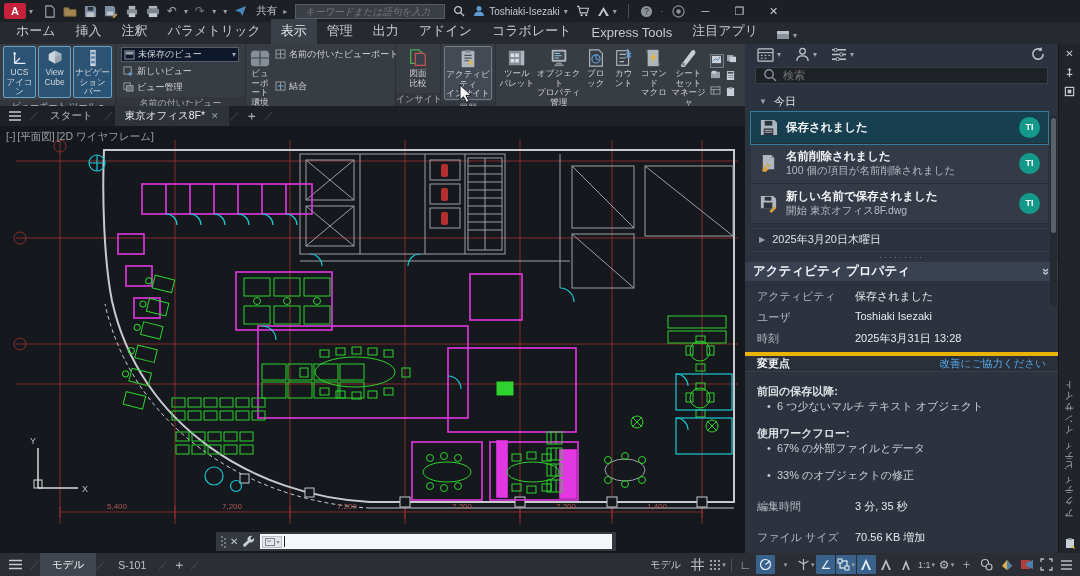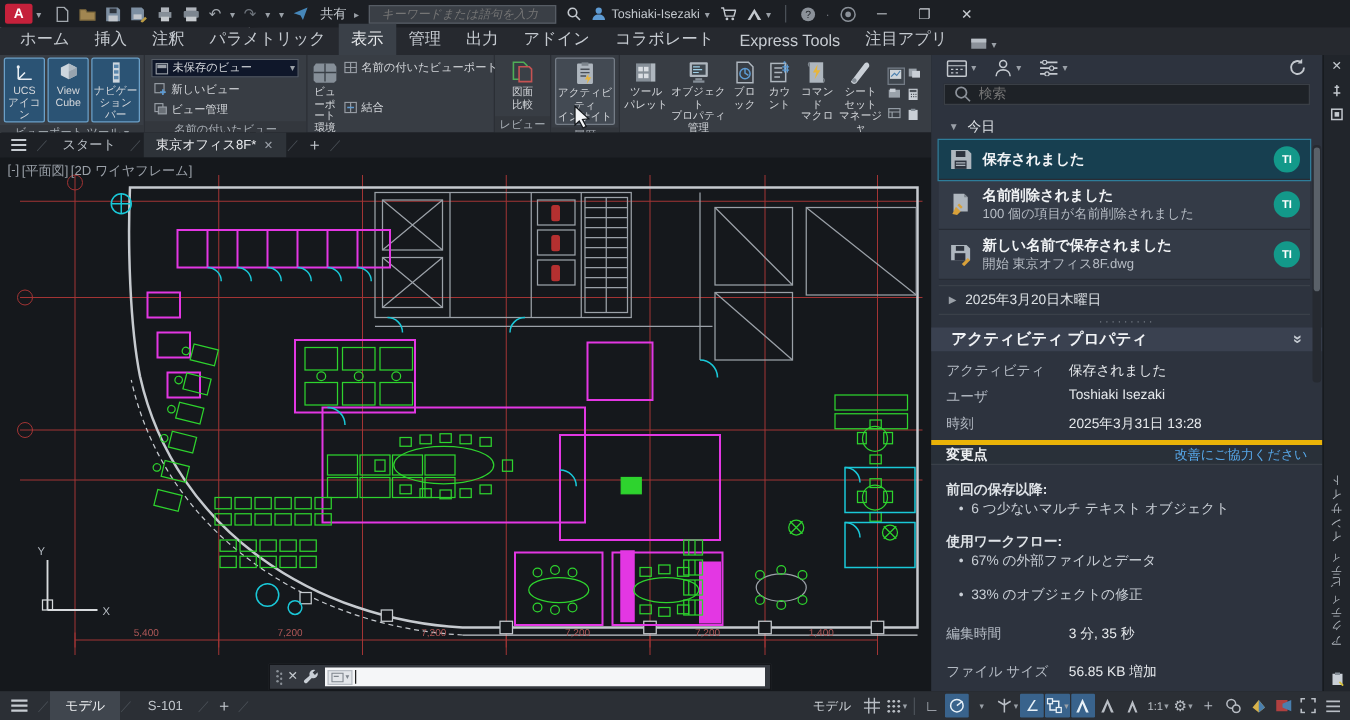--- a/index.html
+++ b/index.html
@@ -89,21 +89,21 @@
   .aitem{display:flex;align-items:center;gap:8px;background:#343b47;border-bottom:1px solid #272c35;padding:5px 8px;min-height:32px}
   .aitem.sel{background:#173f50;outline:1px solid #2e7d9a}
   .aitem .txt{flex:1;min-width:0}
   .aitem .t1{font-size:11.5px;font-weight:bold;color:#f2f4f6;white-space:nowrap}
   .aitem .t2{font-size:10.5px;color:#b6bcc4;white-space:nowrap}
   .avatar{width:21px;height:21px;border-radius:50%;background:#13998a;color:#fff;font-size:9px;font-weight:bold;display:flex;align-items:center;justify-content:center;flex:none}
   .datesec{border-top:1px solid #3a4049;border-bottom:1px solid #3a4049;margin-top:4px;height:24px}
   #pal-scroll{position:absolute;right:1px;top:24px;width:7px;height:190px;background:#262a31;border-radius:3px}
   #pal-thumb{position:absolute;left:1px;top:2px;width:5px;height:115px;background:#5a6169;border-radius:3px}
   #splitter{height:10px;display:flex;align-items:center;justify-content:center;color:#79808a;font-size:9px;letter-spacing:2px}
-  #props-hdr{height:28px;background:#3a4150;display:flex;align-items:center;padding:0 16px;font-size:12.5px;font-weight:bold;color:#f0f2f5}
+  #props-hdr{height:28px;background:#3a4150;display:flex;align-items:center;padding:0 8px;font-size:12.5px;font-weight:bold;color:#f0f2f5}
   #props-hdr .chev{margin-left:auto;color:#c6ccd3;transform:rotate(90deg);font-size:13px}
   #props-rows{padding:8px 12px 6px;display:grid;grid-template-columns:98px 1fr;row-gap:6px;font-size:11px}
   .plabel{color:#b3bac3}.pval{color:#e6e9ec}
   #changes-bar{height:22px;background:#293039;border-top:4px solid #eab308;border-bottom:1px solid #3a4049;display:flex;align-items:center;padding:0 12px}
   #changes-bar .cb-t{font-weight:bold;color:#eef0f3;font-size:11px}
   #changes-bar a{margin-left:auto;color:#57a8ea;font-size:10.5px;text-decoration:none}
   #pal-body{padding:8px 12px;font-size:11px;color:#dfe3e7}
   .bhdr{font-weight:bold;margin-top:4px}
   .bullet{color:#c9cfd6;margin:0 0 0 10px}
   .kv{display:grid;grid-template-columns:98px 1fr;margin-top:16px}
@@ -360,21 +360,21 @@
       <div class="panel-body" style="justify-content:center">
         <div class="bigbtn" style="width:40px">
           <svg width="20" height="20" viewBox="0 0 22 22">
               <path d="M3 2h9l3 3v12H3z" fill="none" stroke="#4fae57" stroke-width="1.4"></path>
               <path d="M8 6h9l2 2v11H8z" fill="#3a4047" stroke="#c65353" stroke-width="1.4"></path>
             </svg>
           <span class="lbl pre">図面
 比較</span>
         </div>
       </div>
-      <div class="panel-title">レビュー</div>
+      <div class="panel-title">インサイト</div>
     </div>
 
     <div class="panel" style="width:55px">
       <div class="panel-body" style="justify-content:center">
         <div class="bigbtn hover" style="width:50px">
           <svg width="20" height="20" viewBox="0 0 22 22">
               <rect x="4" y="2" width="14" height="18" rx="1" fill="#aeb6be"></rect>
               <rect x="8" y="1" width="6" height="3" fill="#7d858d"></rect>
               <path d="M7 7h8M7 10h8M7 13h5" stroke="#4a5058" stroke-width="1.2"></path>
               <path d="M14 11l-3 5h2.5l-1 4 4-6h-2.5z" fill="#e8b53a"></path>
@@ -866,21 +866,21 @@
         <div class="bullet">•&nbsp; <span>6 つ少ないマルチ テキスト オブジェクト</span></div>
         <div class="bhdr" style="margin-top:12px">使用ワークフロー:</div>
         <div class="bullet">•&nbsp; <span>67% の外部ファイルとデータ</span></div>
         <div class="bullet" style="margin-top:12px">•&nbsp; <span>33% のオブジェクトの修正</span></div>
         <div class="kv" style="margin-top:16px">
           <span class="plabel">編集時間</span>
           <span class="pval">3 分, 35 秒</span>
         </div>
         <div class="kv">
           <span class="plabel">ファイル サイズ</span>
-          <span class="pval">56.85 KB 増加</span>
+          <span class="pval">70.56 KB 増加</span>
         </div>
       </div>
     </div>
     <div id="pal-strip">
       <span style="color:#c3c8ce;font-size:10px">✕</span>
       <svg width="11" height="11" viewBox="0 0 12 12">
           <path d="M6 1v7M3 8h6M4 3h4" stroke="#c3c8ce" stroke-width="1.3" fill="none"></path>
           <path d="M6 8v3" stroke="#c3c8ce" stroke-width="1.3"></path>
         </svg>
       <svg width="11" height="11" viewBox="0 0 12 12">

